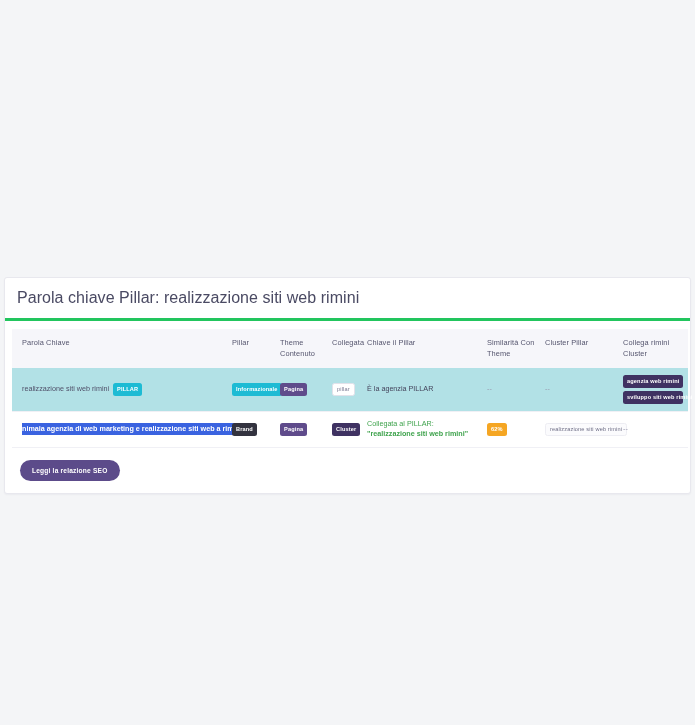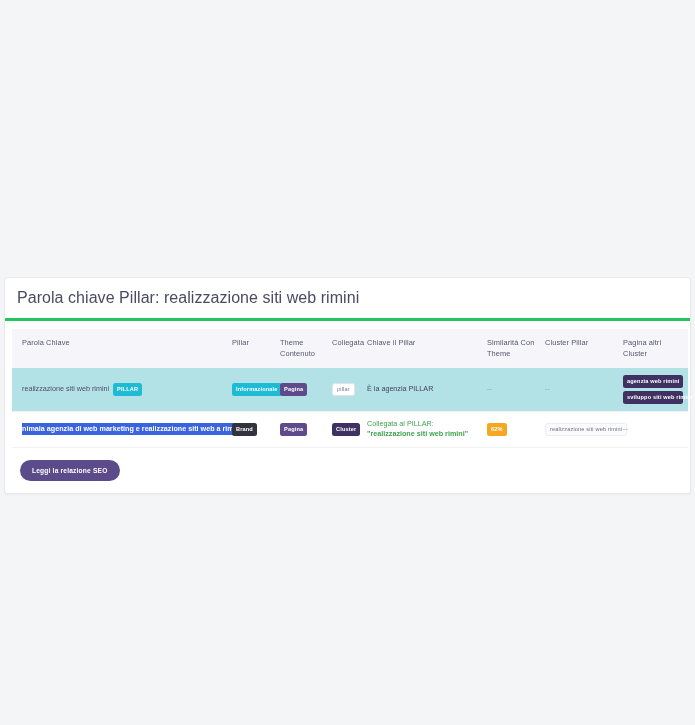--- a/index.html
+++ b/index.html
@@ -190,21 +190,21 @@
         </colgroup>
         <thead>
           <tr>
             <th>Parola Chiave</th>
             <th>Pillar</th>
             <th>Theme Contenuto</th>
             <th>Collegata</th>
             <th>Chiave il Pillar</th>
             <th>Similarità Con Theme</th>
             <th>Cluster Pillar</th>
-            <th>Pagina altri Cluster</th>
+            <th>Collega rimini Cluster</th>
           </tr>
         </thead>
         <tbody>
 
           <tr class="row-pillar">
             <td>
               <span class="kw-text link-plain">realizzazione siti web rimini</span><span class="badge badge-pillar">PILLAR</span>
             </td>
             <td>
               <span class="badge badge-cyan">Informazionale</span>

